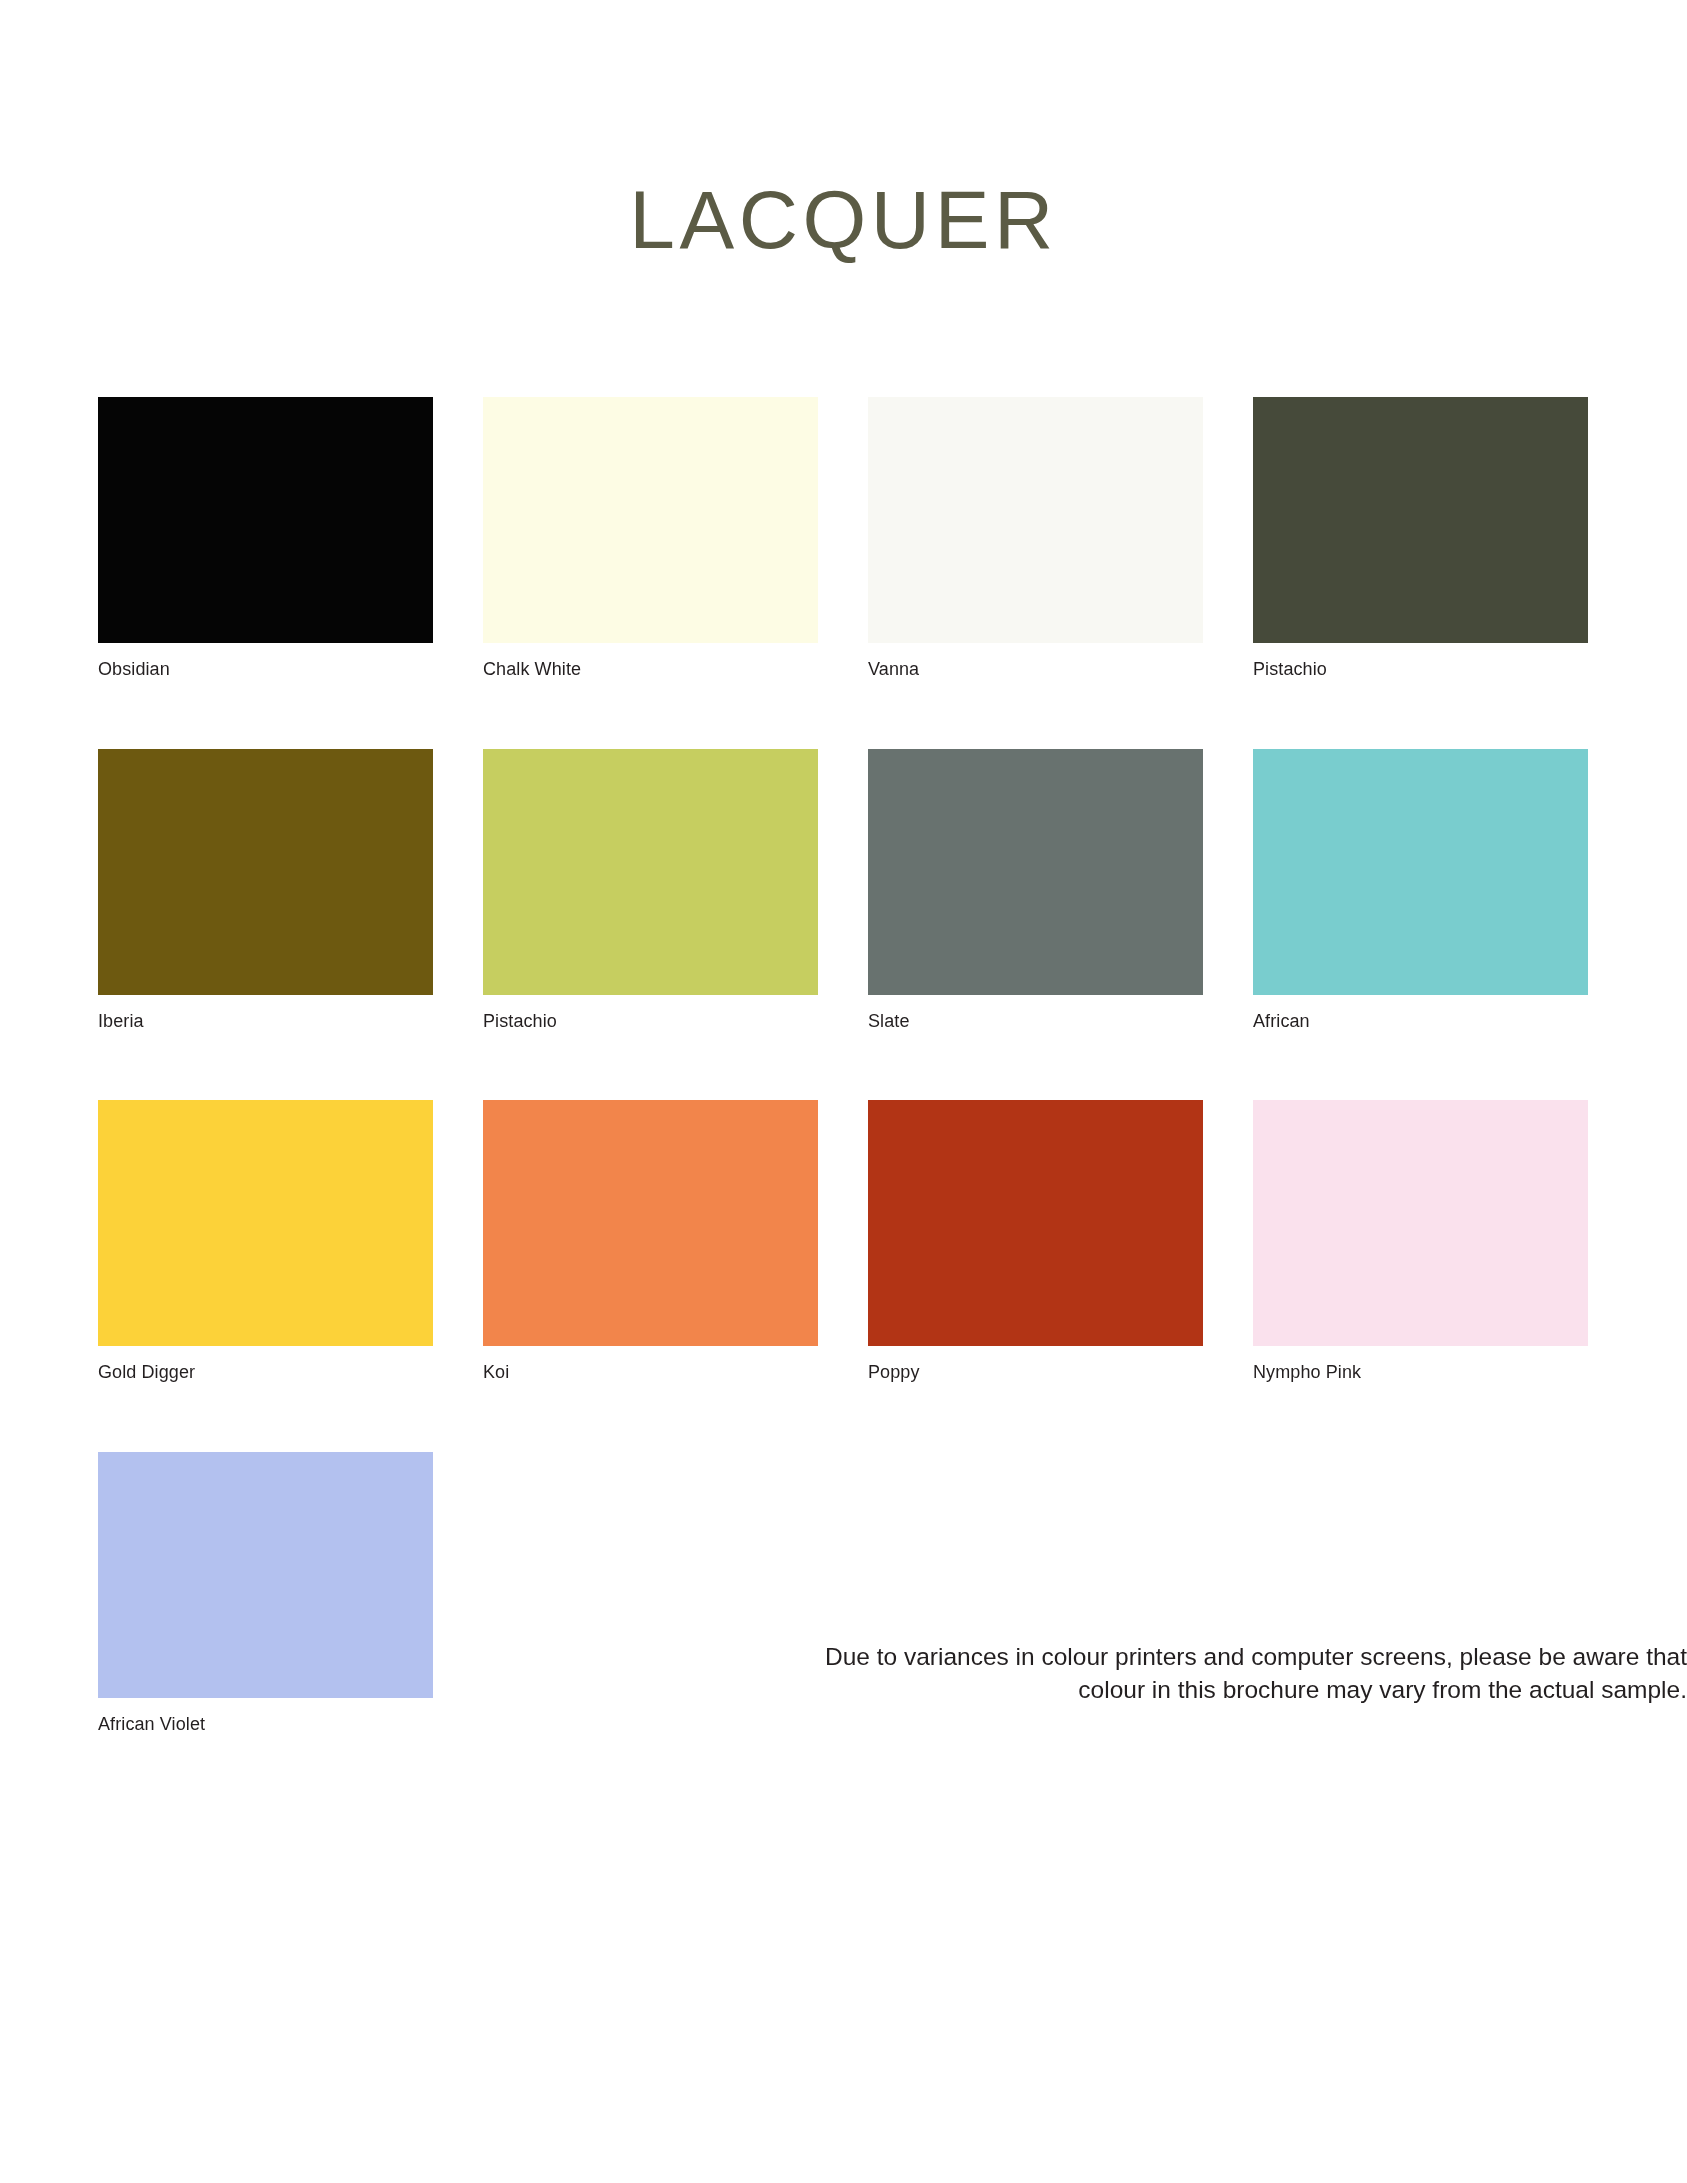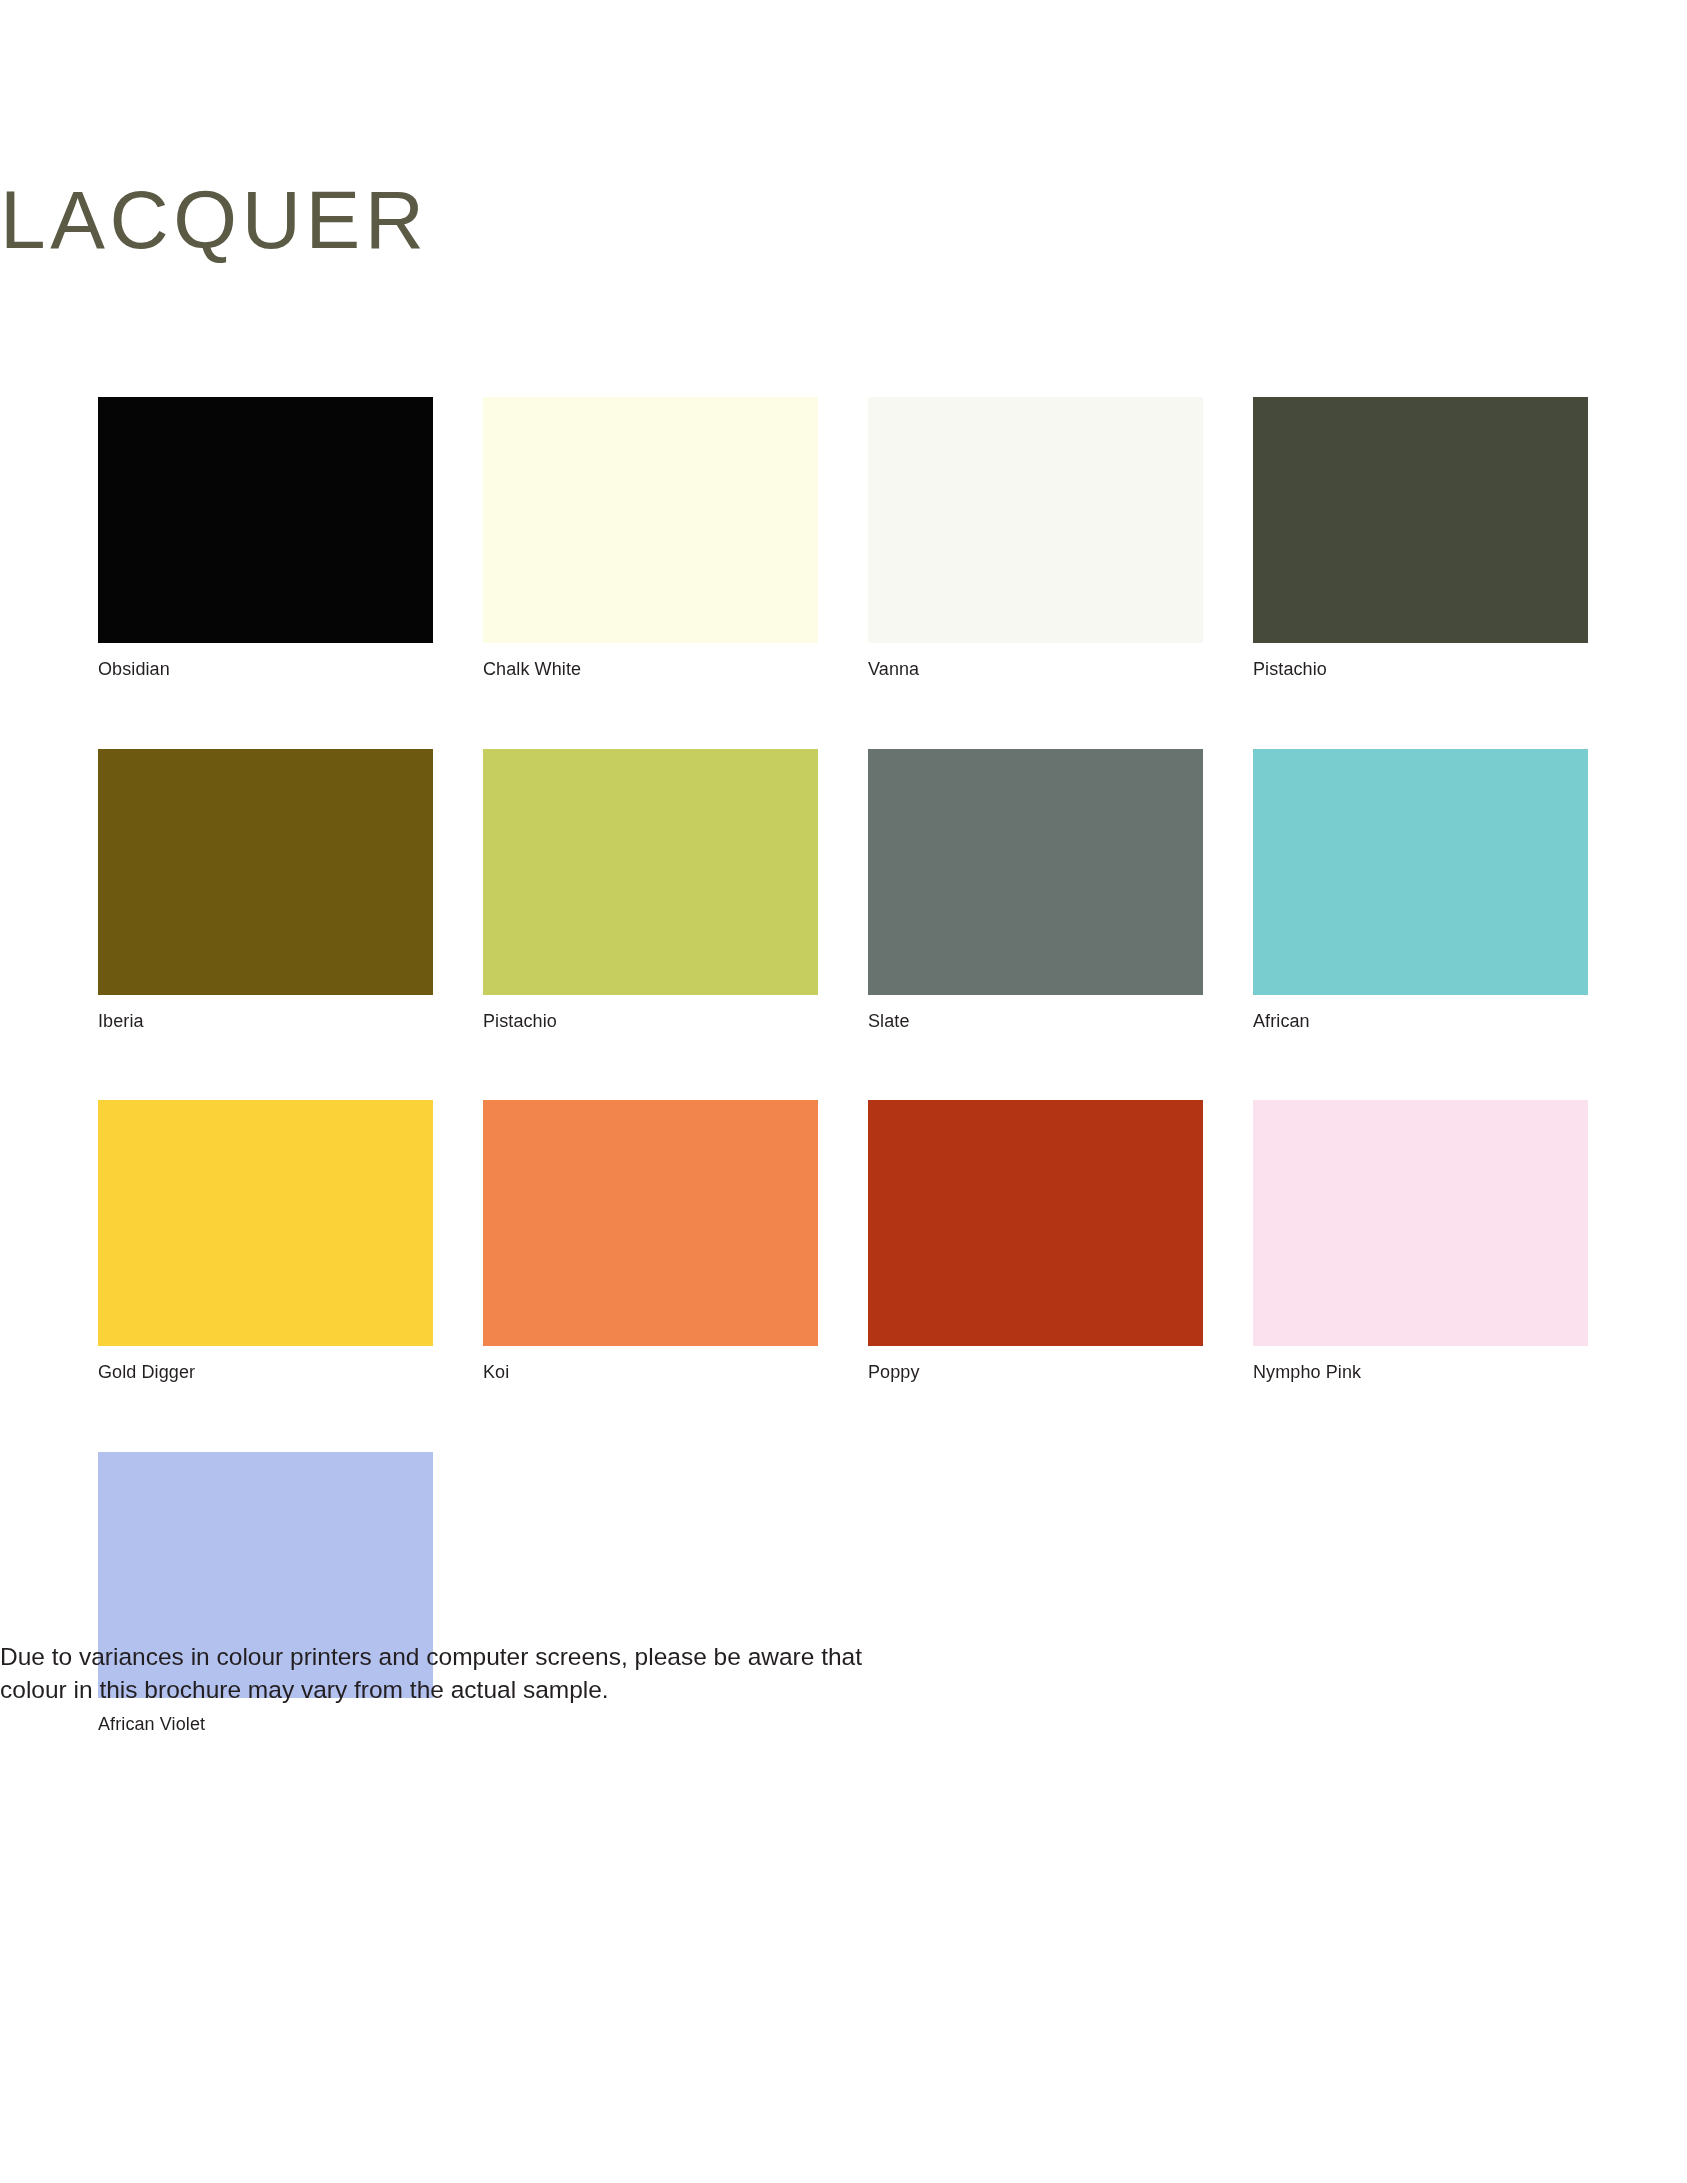--- a/index.html
+++ b/index.html
@@ -16,21 +16,21 @@
     font-family: "Liberation Sans", sans-serif;
     overflow: hidden;
   }
 
   
   .title {
     position: absolute;
     top: 177px;
     left: 0;
     width: 1687px;
-    text-align: left;
+    text-align: center;
     font-family: "Liberation Sans", sans-serif;
     font-size: 82px;
     font-weight: 300;
     letter-spacing: 4.6px;
     color: #5b5b45;
     line-height: 1.05;
     white-space: nowrap;
   }
 
   
@@ -65,21 +65,21 @@
     line-height: 1.2;
     white-space: nowrap;
   }
 
   
   .disclaimer {
     position: absolute;
     top: 1641px;
     left: 0;
     width: 1687px;
-    text-align: left;
+    text-align: right;
     font-family: "Liberation Sans", sans-serif;
     font-size: 24.5px;
     font-weight: 400;
     color: #231f20;
     line-height: 1.34;
   }
   .disclaimer .line {
     display: block;
     white-space: nowrap;
   }

